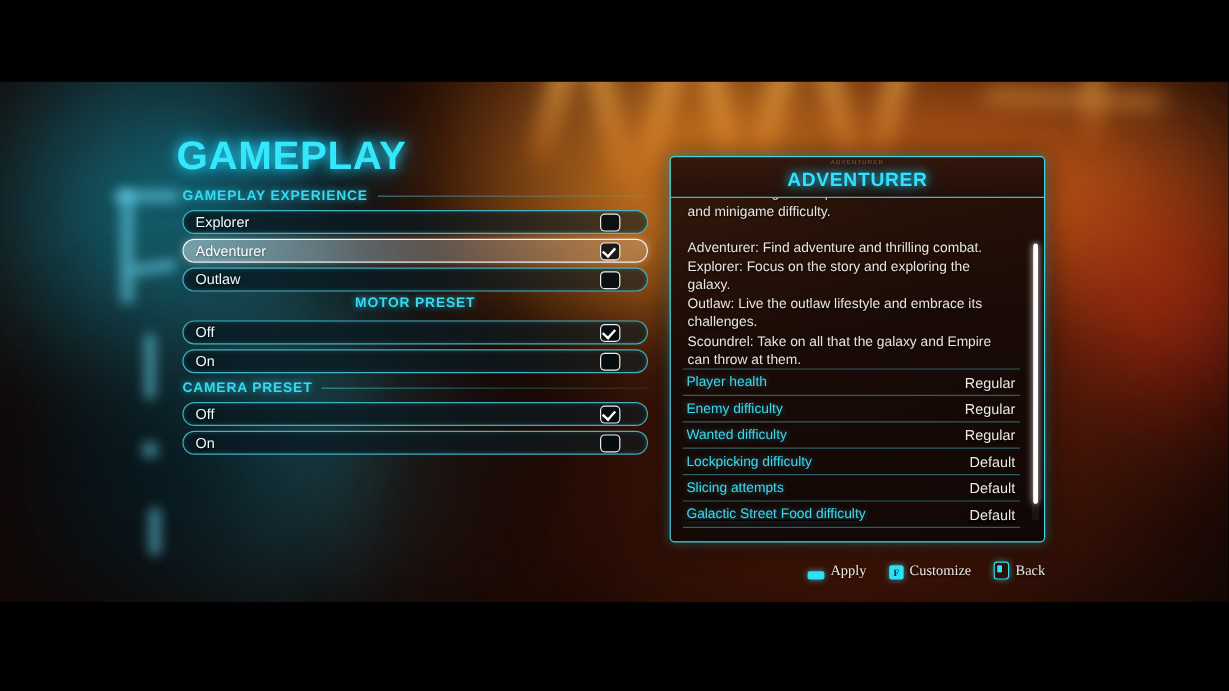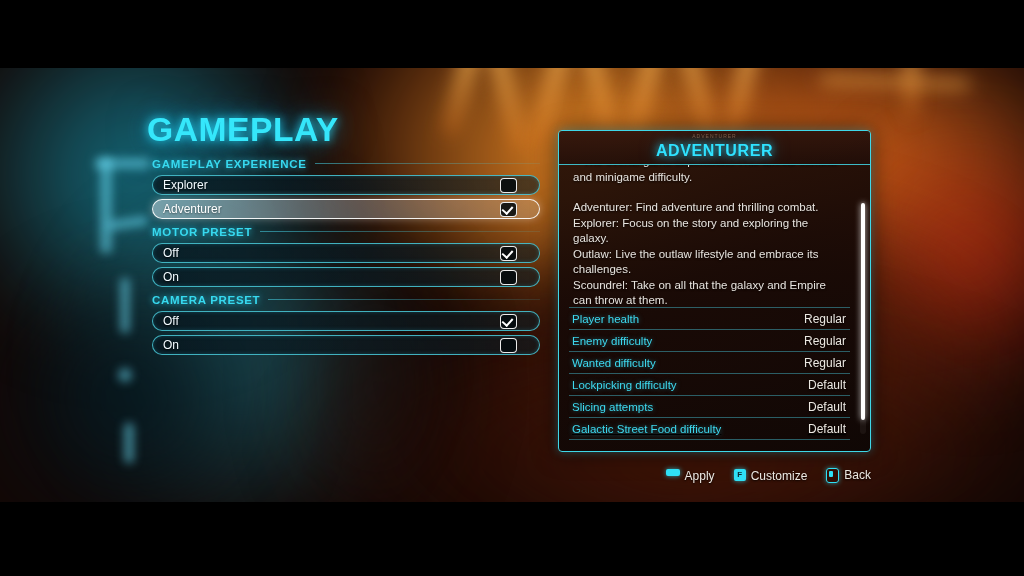--- a/index.html
+++ b/index.html
@@ -283,22 +283,23 @@
   
   #prompt-bar {
     position: absolute;
     right: 153px; top: 468px;
     display: flex;
     align-items: center;
     gap: 19px;
   }
   .prompt {
     display: flex;
-    align-items: flex-start;
+    align-items: flex-end;
     gap: 5px;
+    font-family: Liberation Serif, serif;
   }
   .prompt .plabel {
     font-size: 12px;
     color: #ece8e2;
     text-shadow: 0 1px 2px rgba(0,0,0,0.85);
     white-space: nowrap;
   }
   .key-space {
     width: 14px; height: 7px;
     background: #2fe0f5;
@@ -379,22 +380,26 @@
       <div class="option-row">
         <span class="opt-label">Explorer</span>
         <span class="checkbox"></span>
       </div>
       <div class="option-row selected">
         <span class="opt-label">Adventurer</span>
         <span class="checkbox">
             <span class="tick"></span>
           </span>
       </div>
-
-      <div class="section-header" style="margin-top:0;">
+      <div class="option-row">
+        <span class="opt-label">Outlaw</span>
+        <span class="checkbox"></span>
+      </div>
+
+      <div class="section-header" style="margin-top:0;flex-direction:column;">
         <span class="sh-label">MOTOR PRESET</span>
         <span class="sh-line"></span>
       </div>
       <div class="option-row">
         <span class="opt-label">Off</span>
         <span class="checkbox">
             <span class="tick"></span>
           </span>
       </div>
       <div class="option-row">

